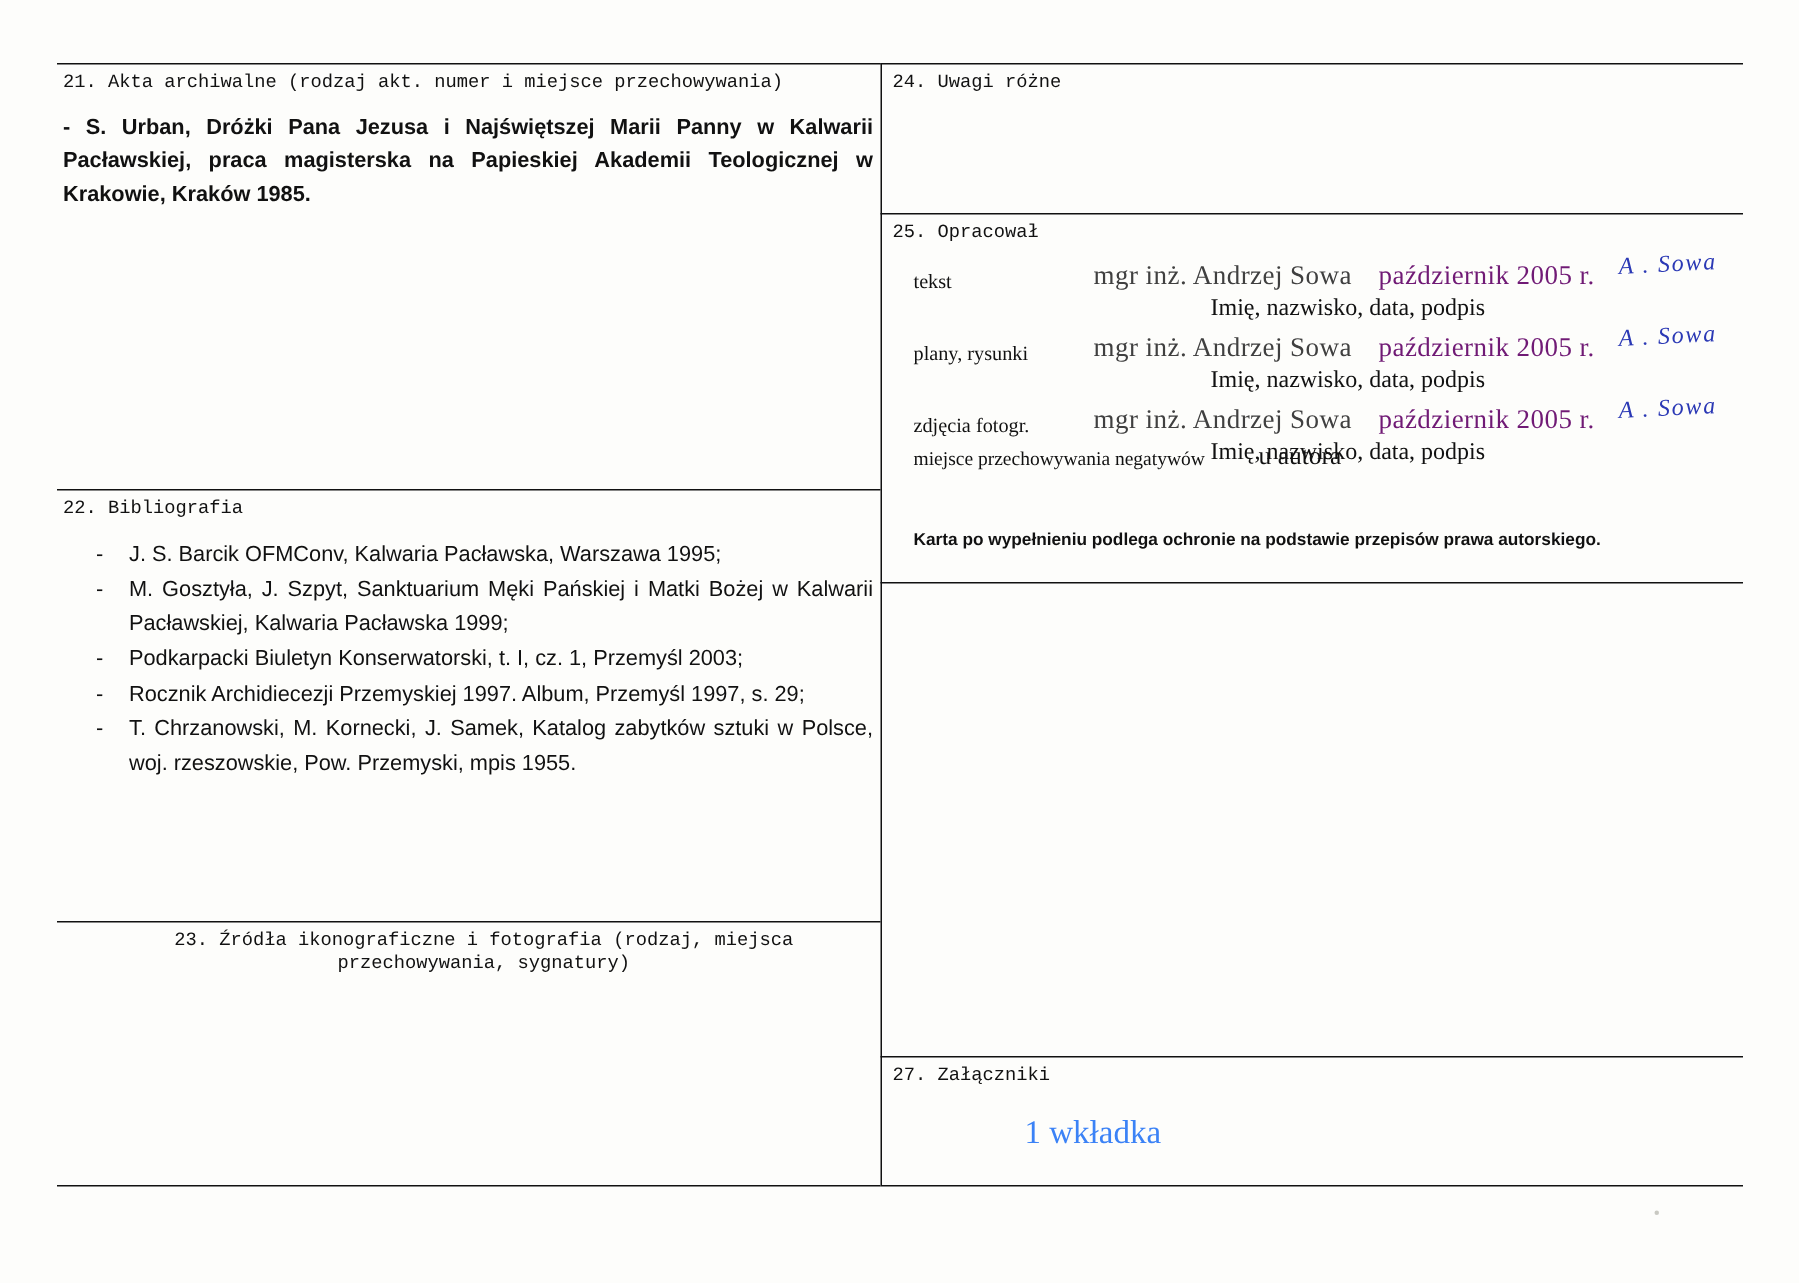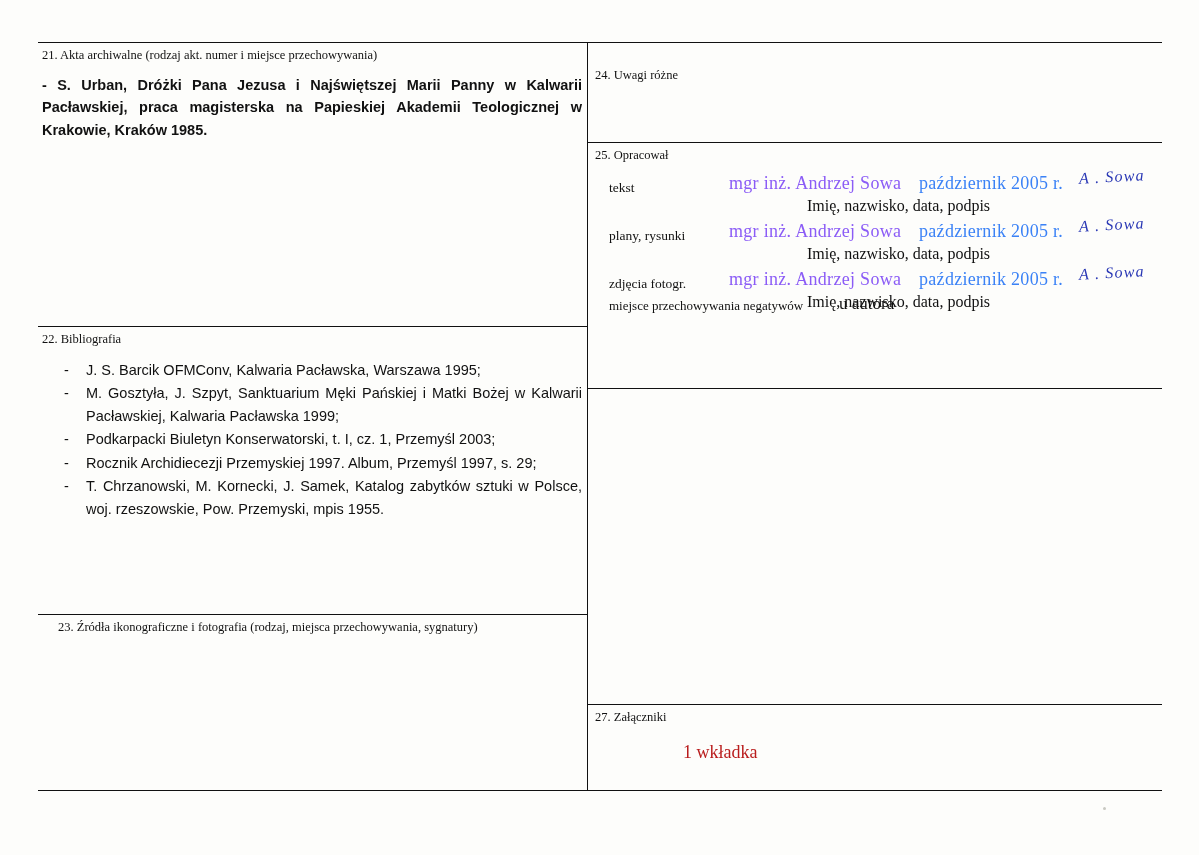--- a/index.html
+++ b/index.html
@@ -48,21 +48,21 @@
     width: 1px;
     height: 748px;
     background: #111;
   }
   .hline {
     position: absolute;
     height: 1px;
     background: #111;
   }
   .field-label {
-    font-family: Liberation Serif, serif;
+    font-family: Liberation Mono, monospace;
     font-size: 12.5px;
     color: #111;
     line-height: 1.2;
   }
   .field-label.small {
     font-size: 11.5px;
   }
   .body-text {
     font-family: "Liberation Sans", sans-serif;
     font-size: 14.5px;
@@ -93,24 +93,24 @@
 
   
   #sec21-label { position: absolute; left: 4px; top: 6px; }
   #sec21-text  { position: absolute; left: 4px; top: 32px; width: 540px; font-weight: bold; }
 
   
   #sec22-label { position: absolute; left: 4px; top: 290px; text-align: center; }
   #sec22-list  { position: absolute; left: 26px; top: 317px; width: 518px; }
 
   
-  #sec23-label { position: absolute; left: 20px; top: 578px; }
-
-  
-  #sec24-label { position: absolute; left: 8px; top: 6px; margin-top: 20px; }
+  #sec23-label { position: absolute; left: 20px; top: 578px; text-align: center; }
+
+  
+  #sec24-label { position: absolute; left: 8px; top: 6px; }
   #sec25-label { position: absolute; left: 8px; top: 106px; }
   #sec26-label { position: absolute; left: 8px; top: 352px; }
   #sec27-label { position: absolute; left: 8px; top: 668px; }
 
   .opr-rows {
     position: absolute;
     left: 22px;
     top: 128px;
     width: 545px;
   }
@@ -125,30 +125,30 @@
     font-family: "Liberation Serif", serif;
     font-size: 13.5px;
     color: #111;
   }
   .opr-name {
     position: absolute;
     left: 120px;
     top: 3px;
     font-family: "Liberation Serif", serif;
     font-size: 18px;
-    color: #8b5cf6;
+    color: #404040;
     letter-spacing: 0.3px;
   }
   .opr-date {
     position: absolute;
     left: 310px;
     top: 3px;
     font-family: "Liberation Serif", serif;
     font-size: 18px;
-    color: #3b82f6;
+    color: #701a75;
     letter-spacing: 0.3px;
   }
   .opr-sub {
     position: absolute;
     left: 198px;
     top: 27px;
     font-family: "Liberation Serif", serif;
     font-size: 16px;
     color: #111;
     text-align: right;
@@ -187,22 +187,22 @@
     font-family: "Liberation Sans", sans-serif;
     font-weight: bold;
     font-size: 11.5px;
     color: #111;
   }
   #attachment-value {
     position: absolute;
     left: 96px;
     top: 700px;
     font-family: "Liberation Serif", serif;
-    font-size: 18px;
-    color: #b91c1c;
+    font-size: 22px;
+    color: #3b82f6;
   }
   .speck {
     position: absolute;
     width: 3px;
     height: 3px;
     background: #c9c9c2;
     border-radius: 50%;
   }
 </style>
 </head>
@@ -286,20 +286,21 @@
           <span class="opr-sub">Imię, nazwisko, data, podpis</span>
           <span class="opr-sign">A . Sowa</span>
         </div>
       </div>
 
       <div id="neg-row">
         <span>miejsce przechowywania negatywów</span>
         <span id="neg-value">u autora</span>
       </div>
 
+      <div id="protect-note">Karta po wypełnieniu podlega ochronie na podstawie przepisów prawa autorskiego.</div>
 
       <div class="hline" style="left:0; top:346px; width:575px;"></div>
 
 
       <div class="hline" style="left:0; top:662px; width:575px;"></div>
 
       <div class="field-label" id="sec27-label">27. Załączniki</div>
       <div id="attachment-value">1 wkładka</div>
 
       <div class="hline" style="left:0; top:748px; width:575px;"></div>

